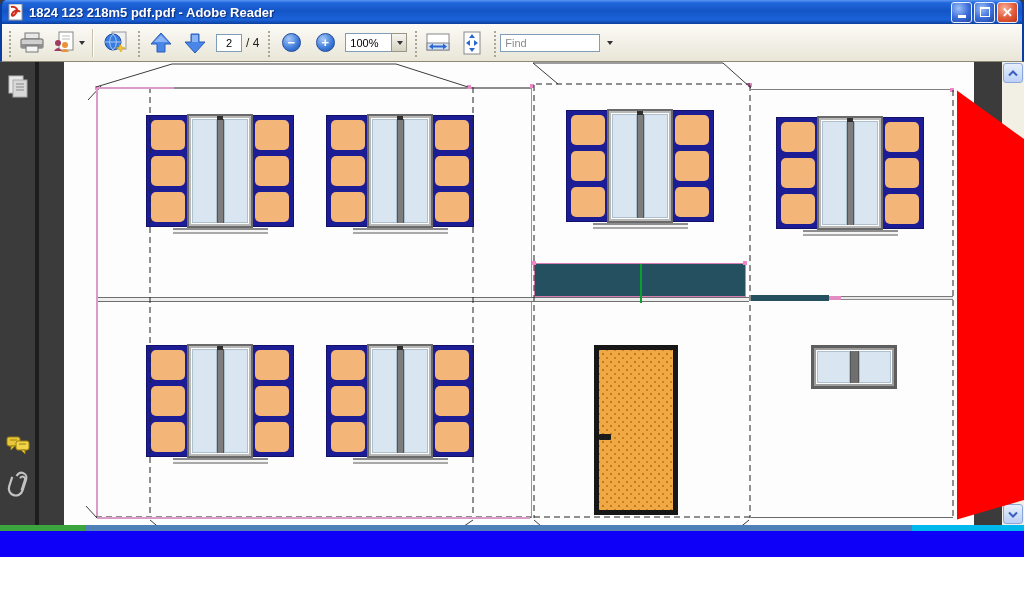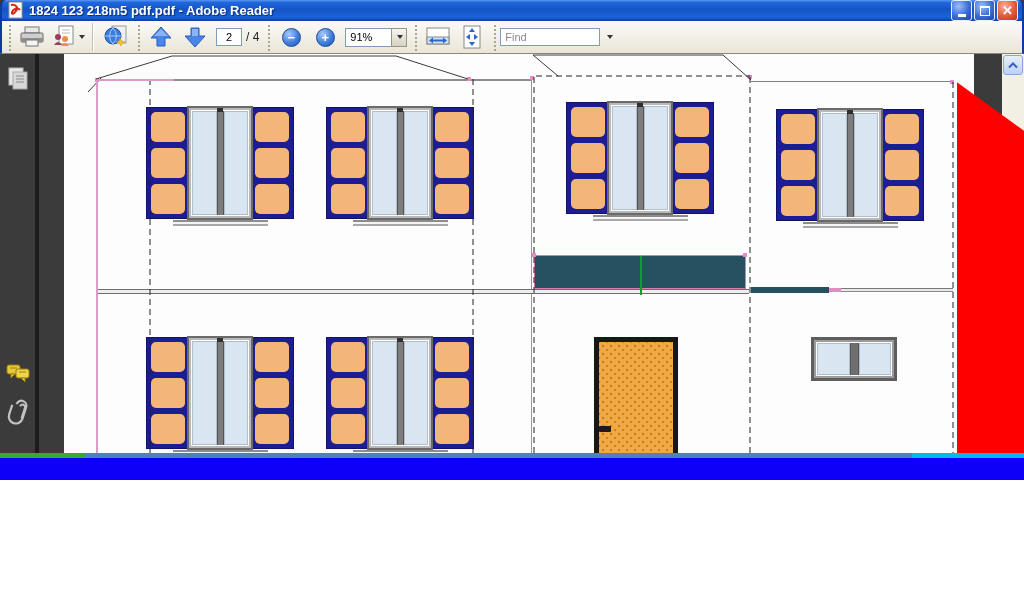--- a/index.html
+++ b/index.html
@@ -1,17 +1,17 @@
 <!DOCTYPE html>
 <html style="--navy: #1c1c94; --shutter: #f4b579; --glass: #d9e6f2; --door: #f0a845; --awning: #24505f; --red: #fe0000; --taskbar-blue: #0e00f8; --green-strip: #3da53d; --steel-line: #4f80b8; --cyan-line: #00b8ec;"><head>
 <meta charset="utf-8">
 <style>
   html,body{margin:0;padding:0;width:1024px;height:600px;overflow:hidden;
     font-family:"Liberation Sans",sans-serif;-webkit-font-smoothing:antialiased;}
-  .window{width:1024px;height:480px;display:flex;flex-direction:column;background:#3b3b3b;}
+  .window{width:1024px;height:557px;display:flex;flex-direction:column;background:#3b3b3b;}
 
   
   .titlebar{height:25px;display:flex;align-items:center;padding:0 4px;
     background:linear-gradient(180deg,#5a96f2 0%,#2066dc 12%,#1455c6 45%,#1b62da 82%,#0b3f9c 100%);
     border-radius:6px 6px 0 0;box-sizing:border-box;border-left:2px solid #0a3ba0;border-right:2px solid #0a3ba0;}
   .app-icon{width:17px;height:17px;margin:0 4px 0 2px;flex:0 0 auto;}
   .title-text{color:#fff;font-weight:bold;font-size:13px;text-shadow:1px 1px 1px #0a2a78;
     flex:1;white-space:nowrap;overflow:hidden;}
   .winbtns{display:flex;gap:2px;}
   .wbtn{width:21px;height:21px;border-radius:3px;border:1px solid #e8f0fc;box-sizing:border-box;
@@ -205,21 +205,21 @@
     <input class="pg-input" value="2" style="">
     <span class="pg-total">/ 4</span>
     <div class="grip"></div>
     <div class="tbtn">
       <div class="zoomball">−</div>
     </div>
     <div class="tbtn">
       <div class="zoomball">+</div>
     </div>
     <div class="combo">
-      <div class="combo-val">91%</div>
+      <div class="combo-val">100%</div>
       <div class="combo-btn">
           <div class="caret"></div>
         </div>
     </div>
     <div class="grip"></div>
     <div class="tbtn">
       <svg width="26" height="24" viewBox="0 0 26 24">
         <rect x="2" y="3" width="22" height="16" fill="#fff" stroke="#888"></rect>
         <rect x="2" y="12" width="22" height="7" fill="#cfe0f8" stroke="#888"></rect>
         <path d="M4 15.5 l4 -3 v2 h10 v-2 l4 3 -4 3 v-2 H8 v2 Z" fill="#2a66cc"></path>

